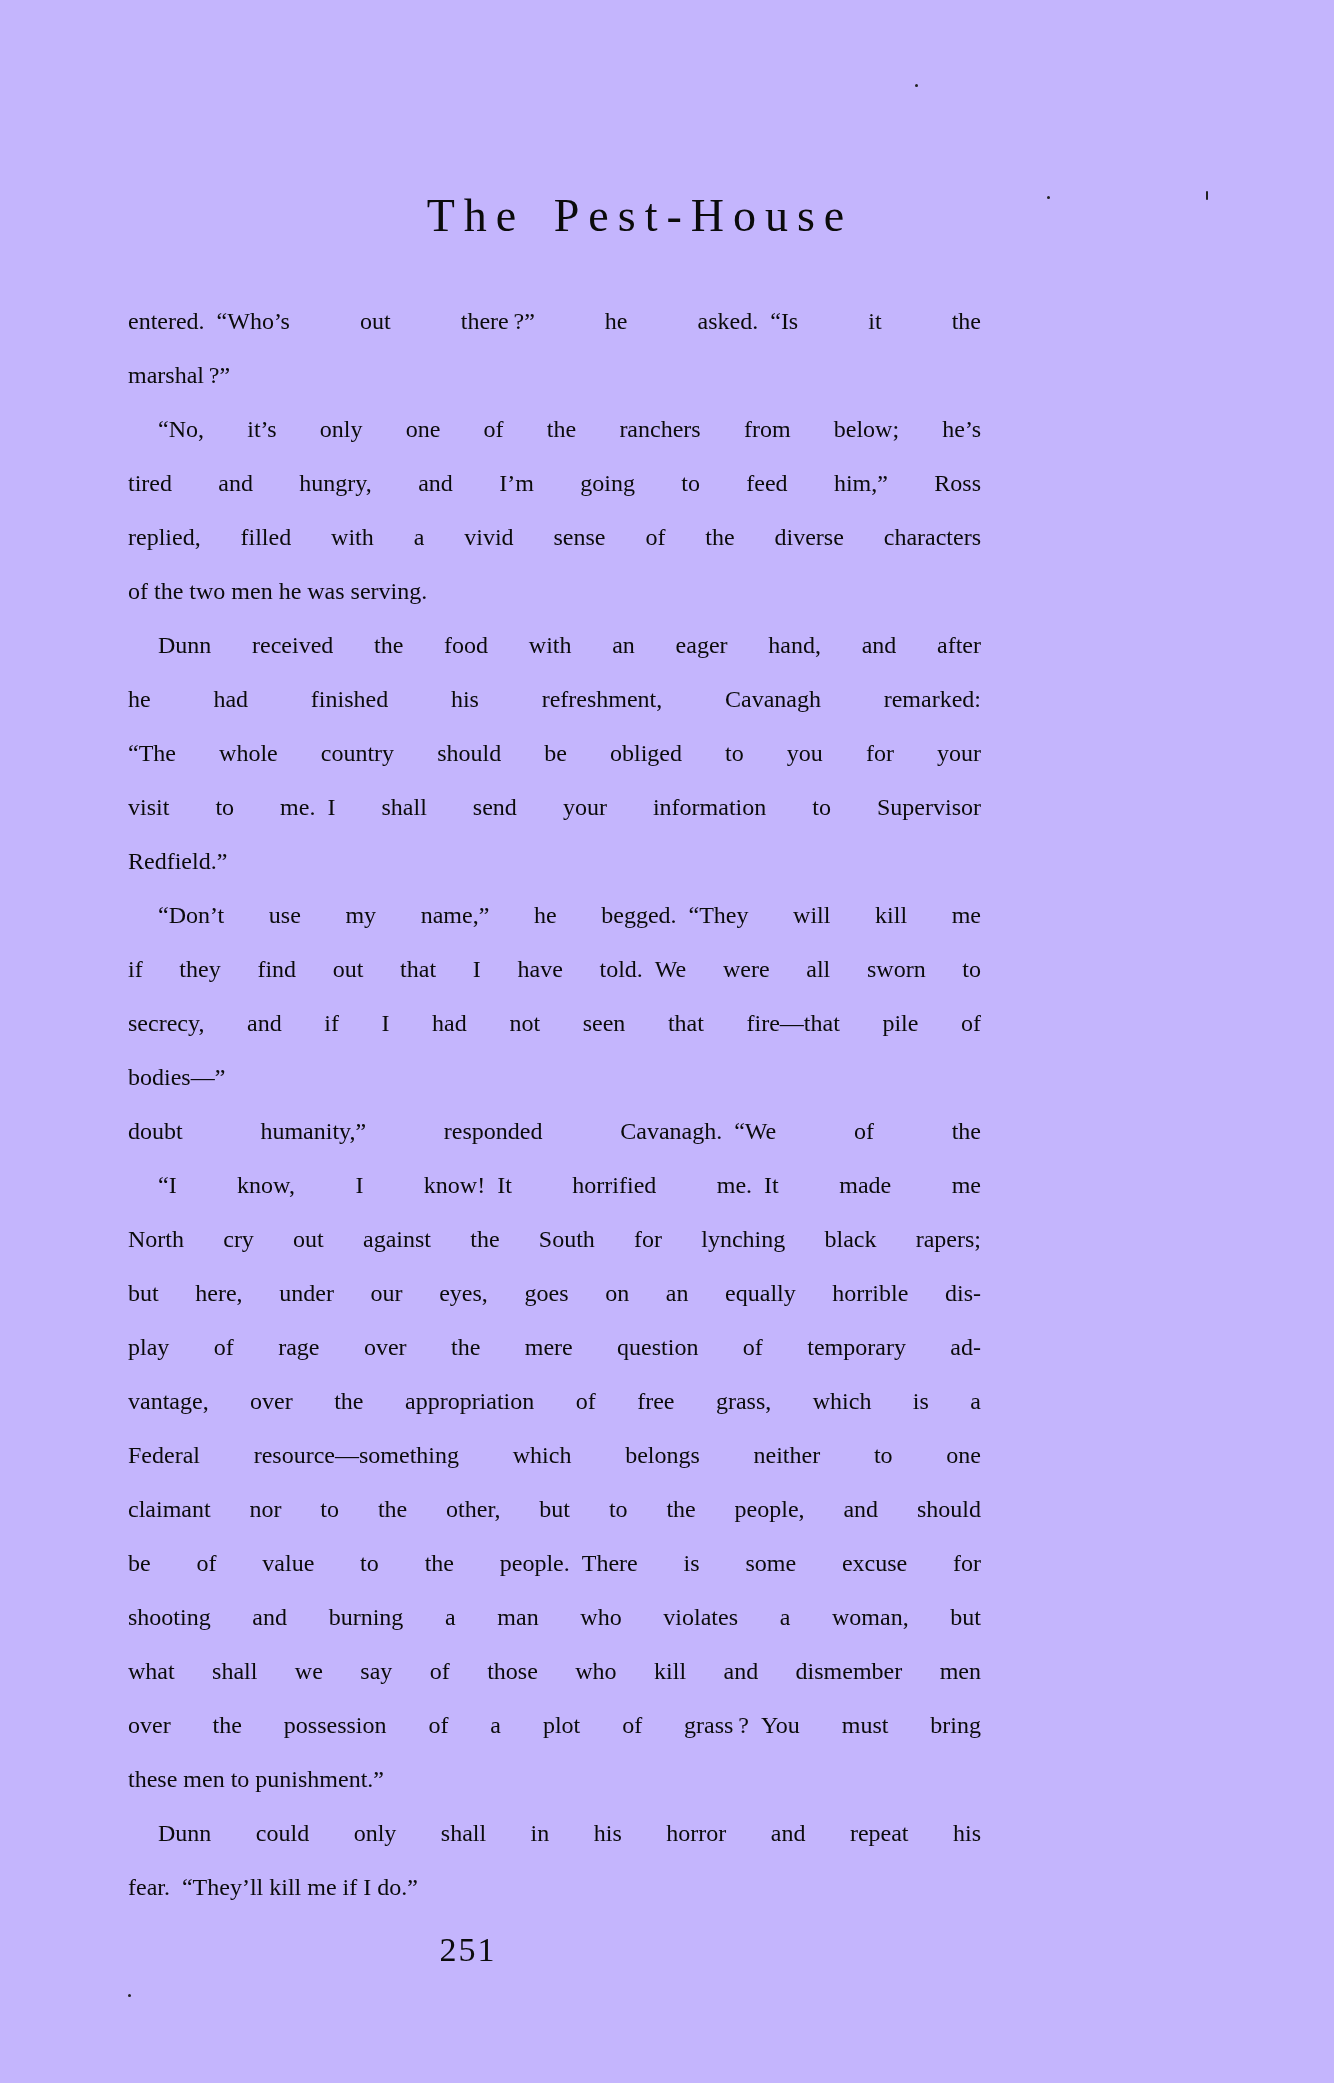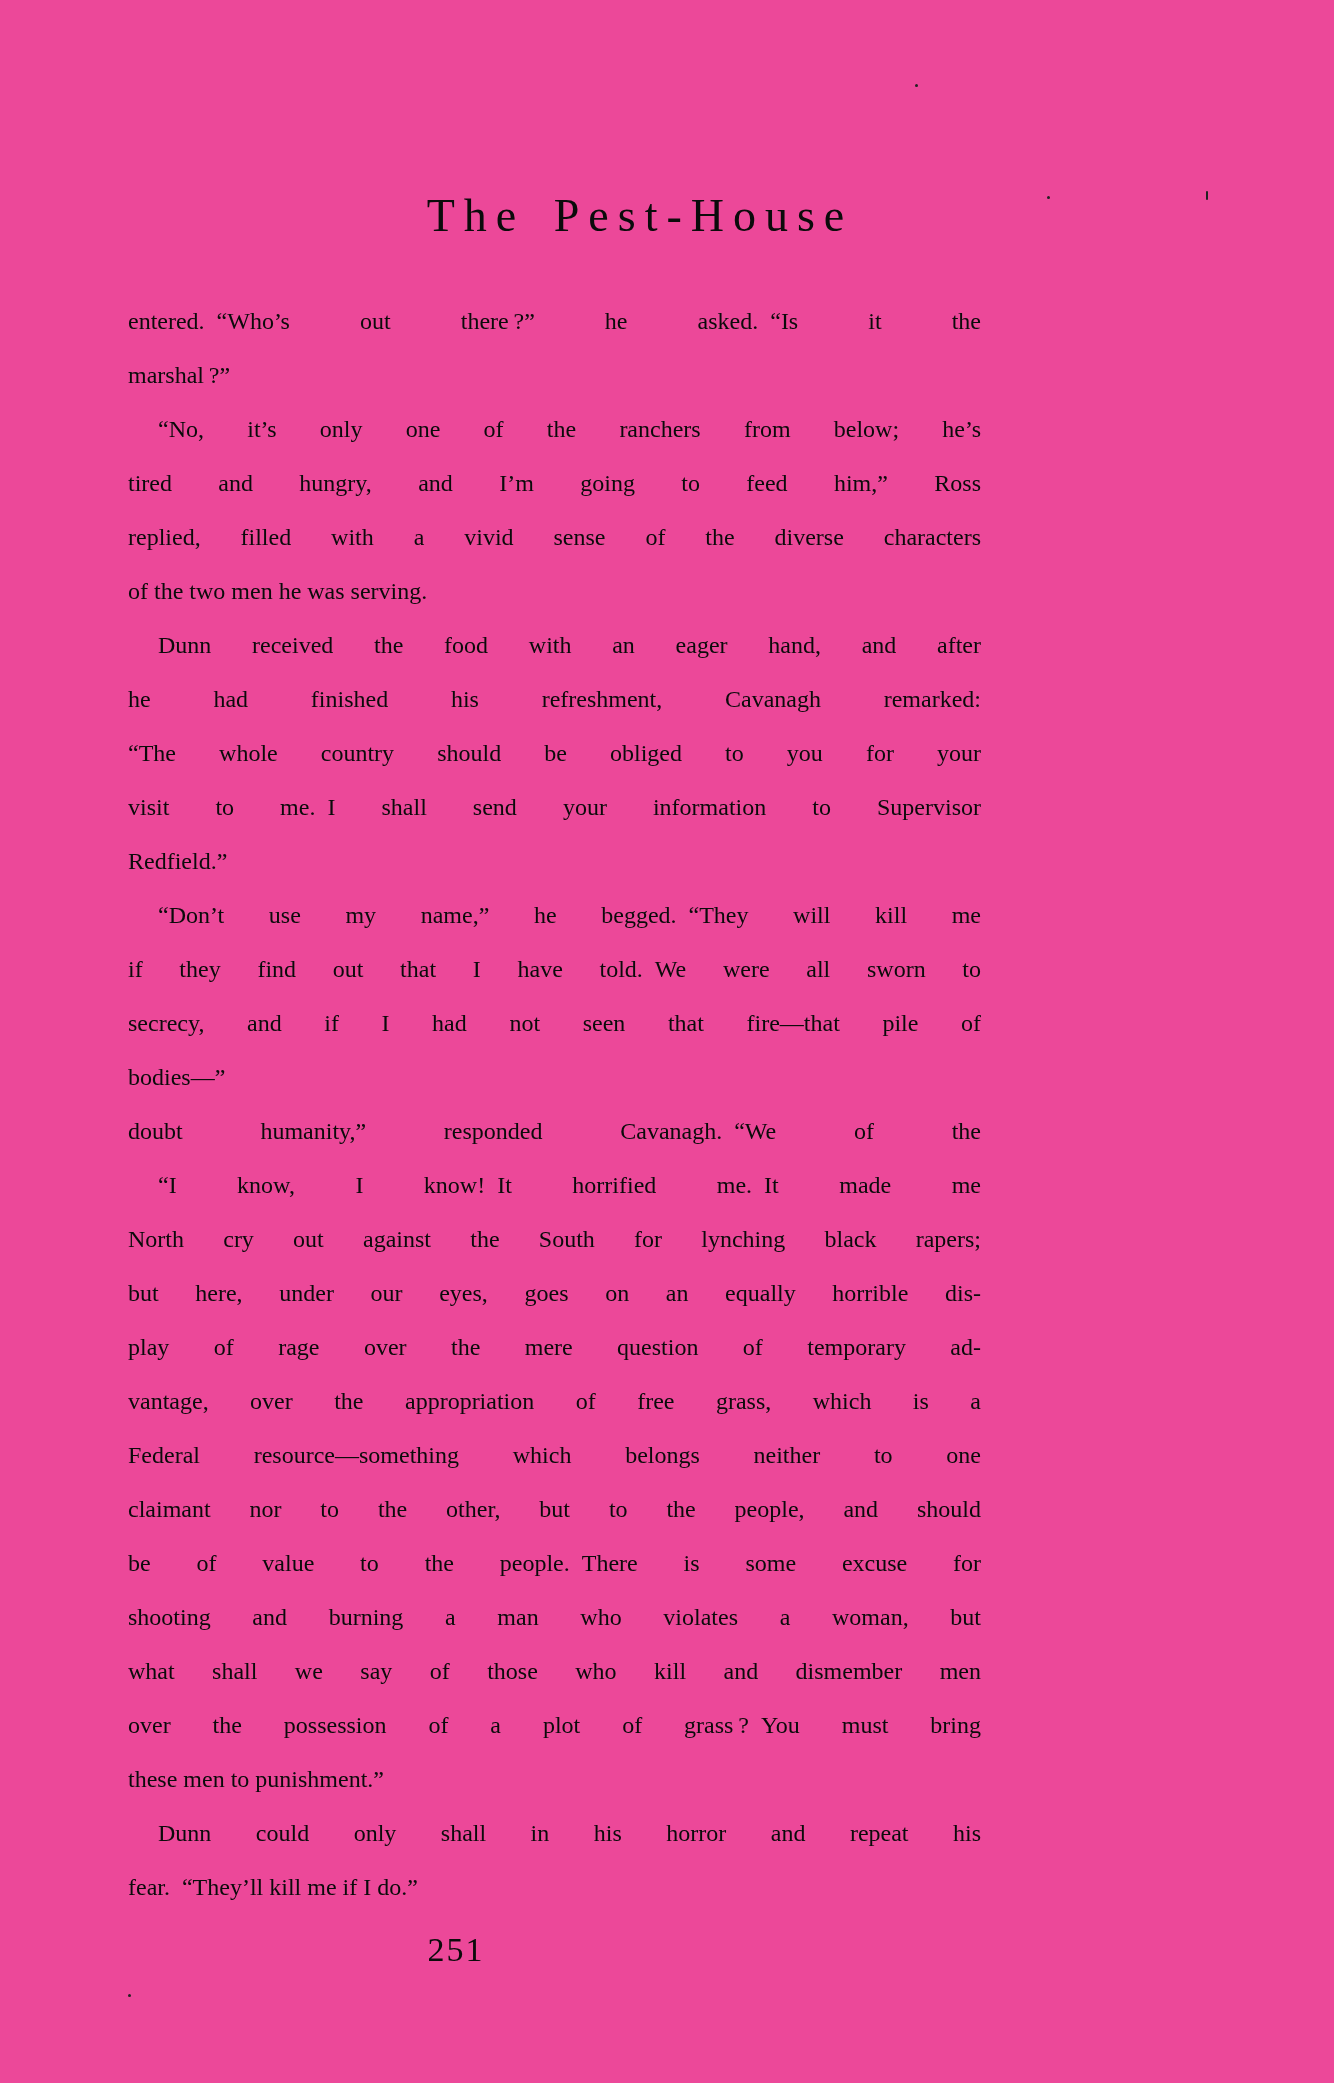--- a/index.html
+++ b/index.html
@@ -4,21 +4,21 @@
 <style>
   html, body {
     margin: 0;
     padding: 0;
     background: #ffffff;
   }
   .page {
     position: relative;
     width: 1334px;
     height: 2083px;
-    background: #ec4899;
+    background: #c4b5fd;
     overflow: hidden;
     font-family: "Liberation Serif", "DejaVu Serif", serif;
     color: #0b0b0b;
   }
   .heading {
     position: absolute;
     top: 192px;
     left: 0;
     width: 100%;
     text-align: center;
@@ -44,21 +44,21 @@
   }
   .line.para-end {
     text-align-last: left;
   }
   .line.indent {
     text-indent: 30px;
   }
   .page-number {
     position: absolute;
     top: 1928px;
-    left: 0;
+    left: 12px;
     width: 912px;
     text-align: center;
     font-size: 34px;
     line-height: 44px;
     letter-spacing: 2px;
   }
   .speck {
     position: absolute;
     background: #222222;
     border-radius: 50%;

